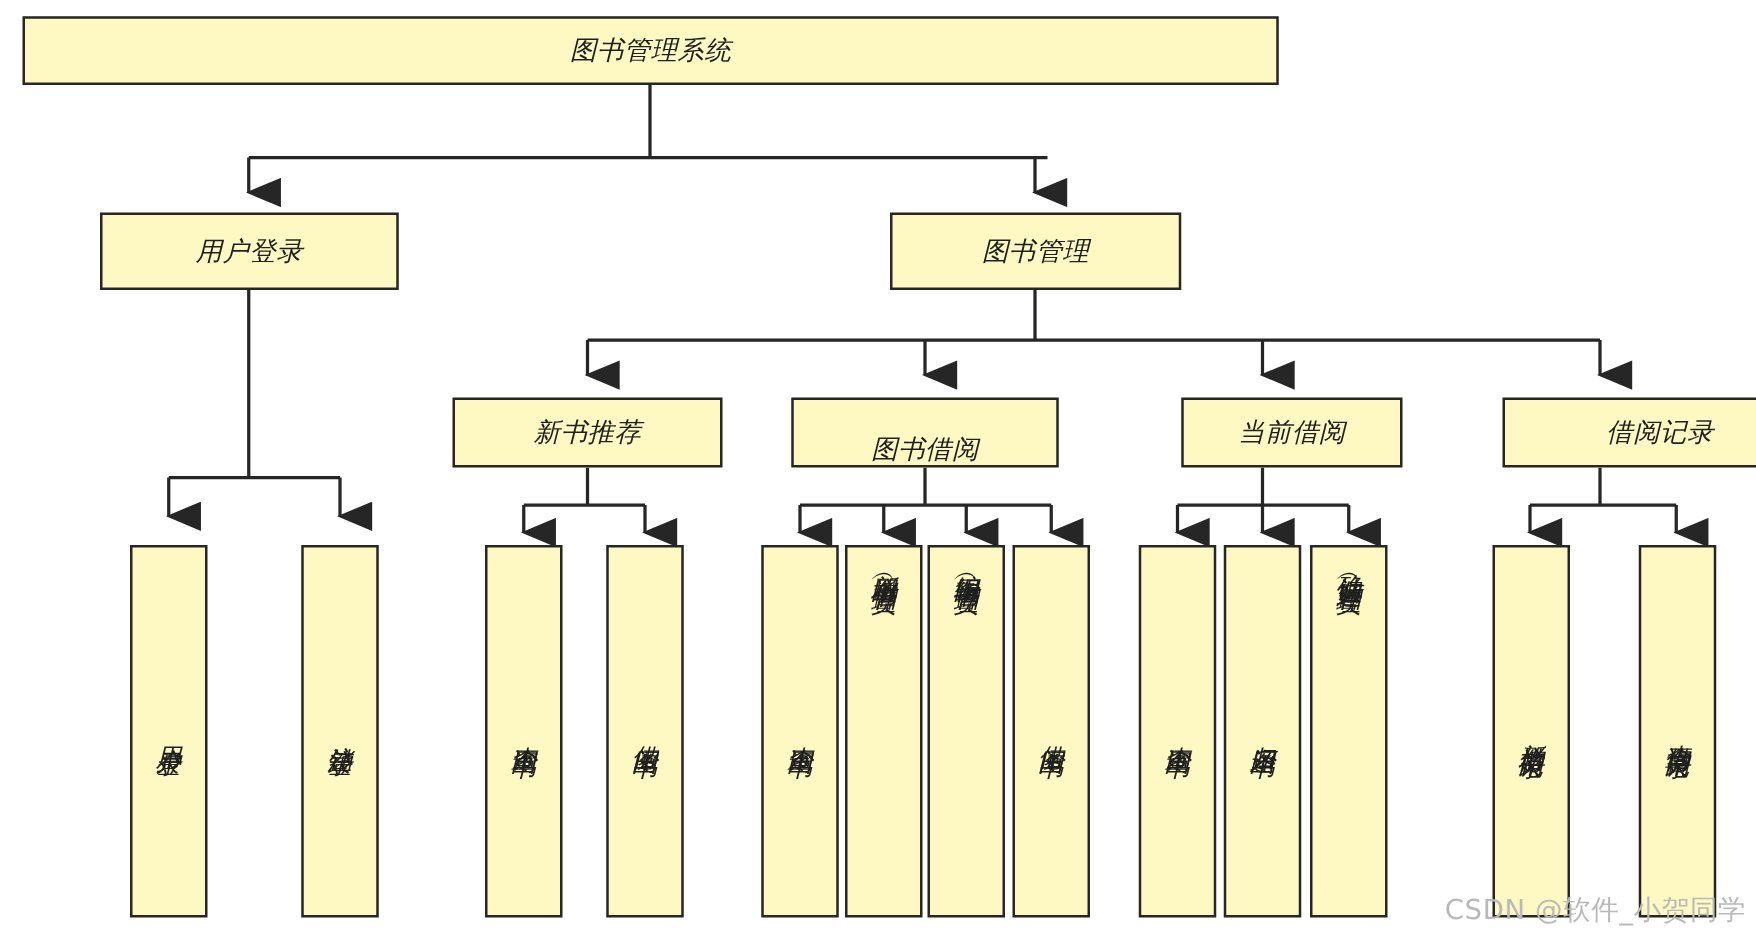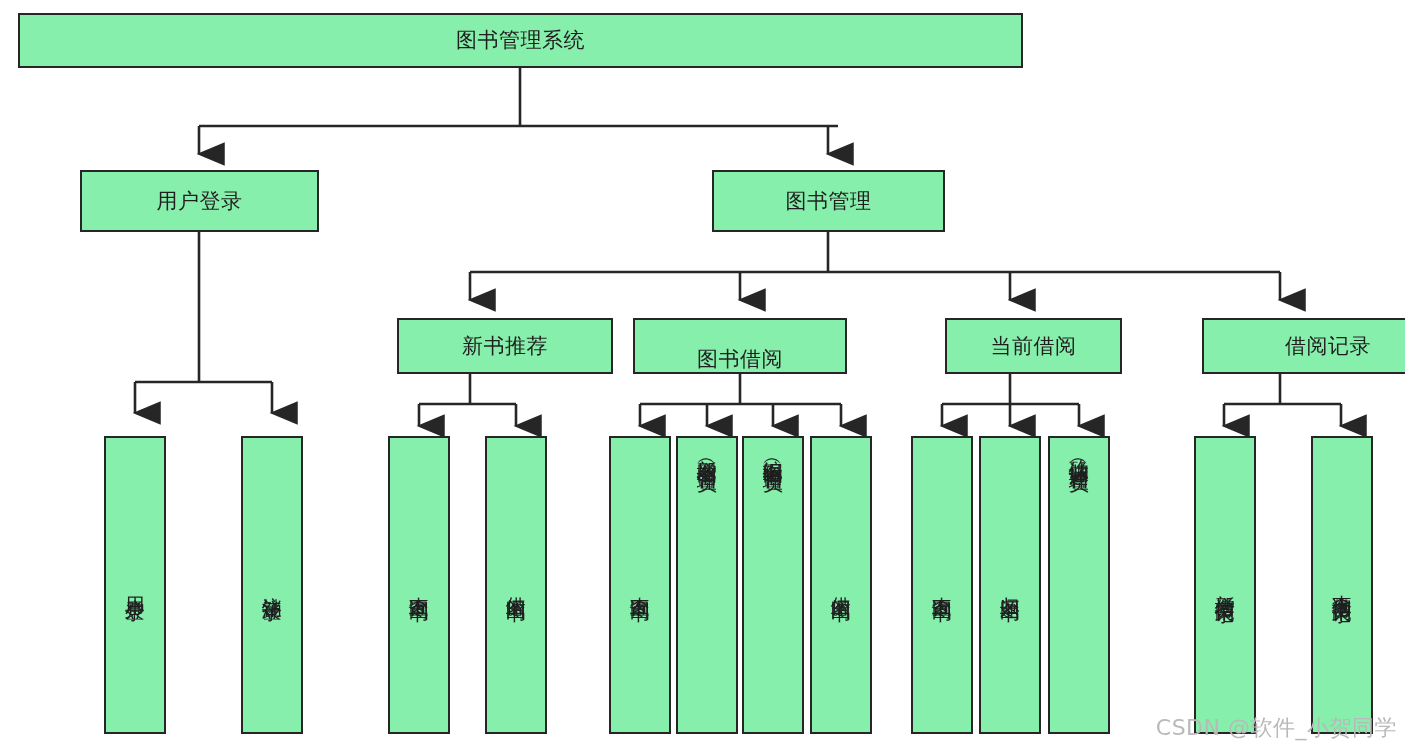--- a/index.html
+++ b/index.html
@@ -9,26 +9,27 @@
     font-family:"DejaVu Sans","Liberation Sans",sans-serif;
     overflow:hidden;
     position:relative;
   }
   #diagram{
     position:absolute;left:0;top:0;width:1405px;height:747px;
   }
   .node{
     position:absolute;
     box-sizing:border-box;
-    background:#86efac;
+    background:#fef9c3;
     border:2px solid #262626;
     display:flex;
     align-items:center;
     justify-content:center;
     color:#1f1f1f;
+    font-style:italic;
   }
   .node .lbl{
     font-size:21px;
     line-height:1.25;
     letter-spacing:0.5px;
     white-space:nowrap;
   }
   
   .leaf .lbl{
     writing-mode:vertical-rl;
@@ -120,21 +121,21 @@
     <span class="lbl">图书管理系统</span>
   </div>
 
   <div class="node" style="left:80px;top:170px;width:239px;height:62px;">
     <span class="lbl">用户登录</span>
   </div>
   <div class="node" style="left:712px;top:170px;width:233px;height:62px;text-align:right;">
     <span class="lbl">图书管理</span>
   </div>
 
-  <div class="node" style="left:362px;top:318px;width:216px;height:56px;margin-left:35px;">
+  <div class="node" style="left:362px;top:318px;width:216px;height:56px;">
     <span class="lbl">新书推荐</span>
   </div>
   <div class="node" style="left:633px;top:318px;width:214px;height:56px;align-items:flex-end;">
     <span class="lbl">图书借阅</span>
   </div>
   <div class="node" style="left:945px;top:318px;width:177px;height:56px;">
     <span class="lbl">当前借阅</span>
   </div>
   <div class="node" style="left:1172px;top:318px;width:252px;height:56px;margin-left:30px;">
     <span class="lbl">借阅记录</span>

